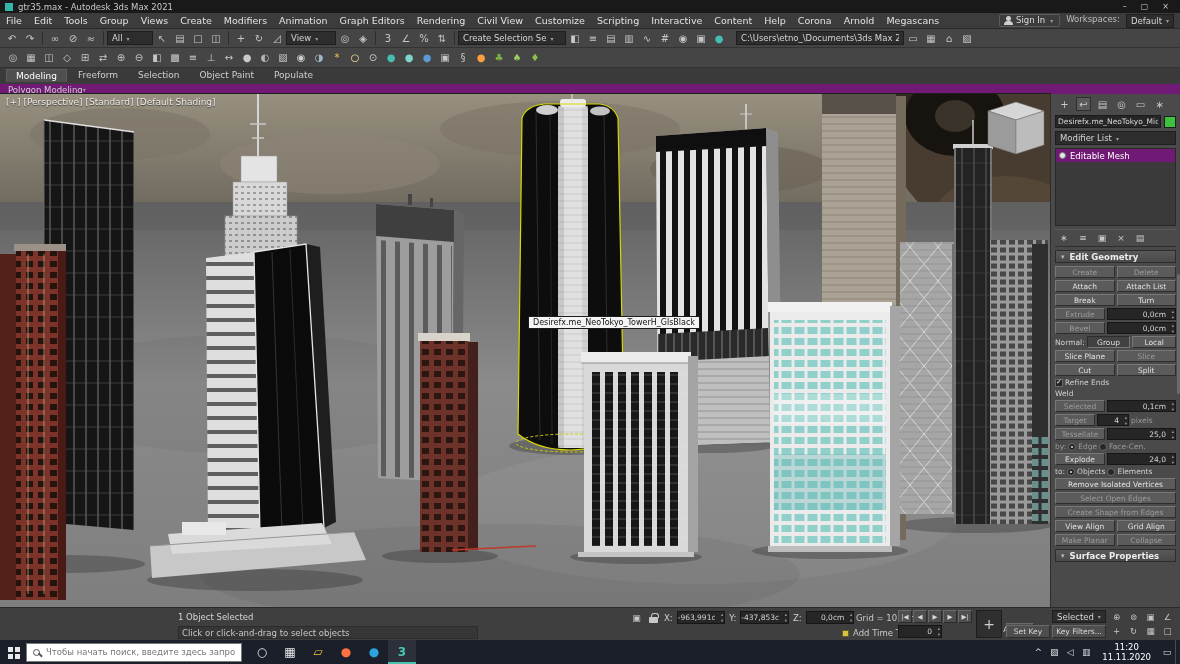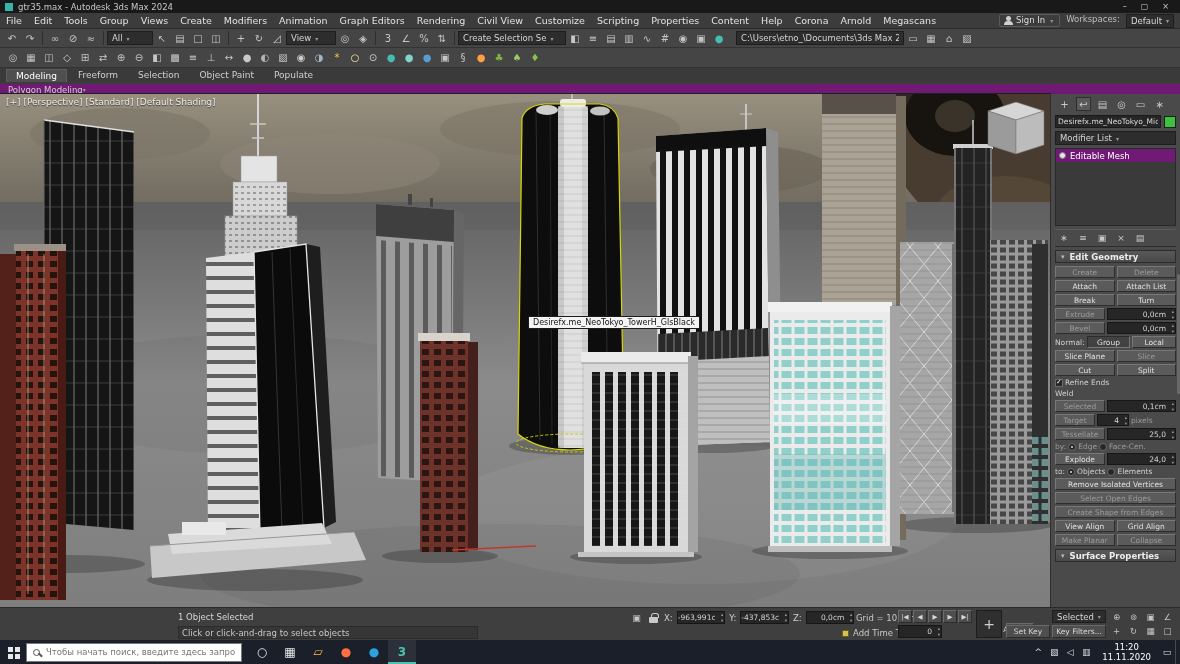--- a/index.html
+++ b/index.html
@@ -120,21 +120,21 @@
   .tray{margin-left:auto;display:flex;align-items:center;height:100%}
   .tray-ic{width:16px;text-align:center;font-size:9px;color:#dfdfdf}
   .clock{text-align:center;font-size:8.5px;color:#fff;line-height:10px;padding:0 8px}
   .show-desktop{width:5px;height:24px;border-left:1px solid #4a4a4a}
 </style>
 </head>
 <body>
 
 <div id="titlebar">
   <span class="app-ico"></span>
-  <span class="t-title">gtr35.max - Autodesk 3ds Max 2024</span>
+  <span class="t-title">gtr35.max - Autodesk 3ds Max 2021</span>
   <div class="wbtns">
     <span>–</span>
     <span>▢</span>
     <span>×</span>
   </div>
 </div>
 
 <div id="menubar">
   <div class="menu-items">
 
@@ -144,21 +144,21 @@
       <span class="menu-item">Group</span>
       <span class="menu-item">Views</span>
       <span class="menu-item">Create</span>
       <span class="menu-item">Modifiers</span>
       <span class="menu-item">Animation</span>
       <span class="menu-item">Graph Editors</span>
       <span class="menu-item">Rendering</span>
       <span class="menu-item">Civil View</span>
       <span class="menu-item">Customize</span>
       <span class="menu-item">Scripting</span>
-      <span class="menu-item">Properties</span>
+      <span class="menu-item">Interactive</span>
       <span class="menu-item">Content</span>
       <span class="menu-item">Help</span>
       <span class="menu-item">Corona</span>
       <span class="menu-item">Arnold</span>
       <span class="menu-item">Megascans</span>
     </div>
   <div class="menubar-right">
     <div class="signin">
       <span class="person-icon"></span>
       <span>Sign In</span>

